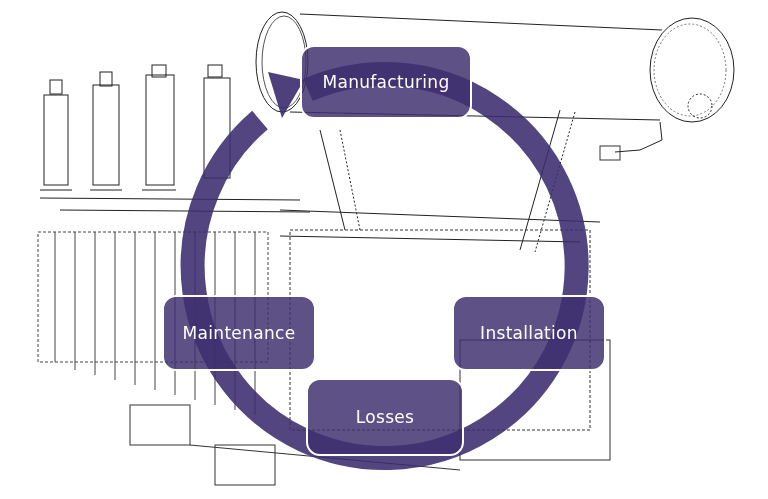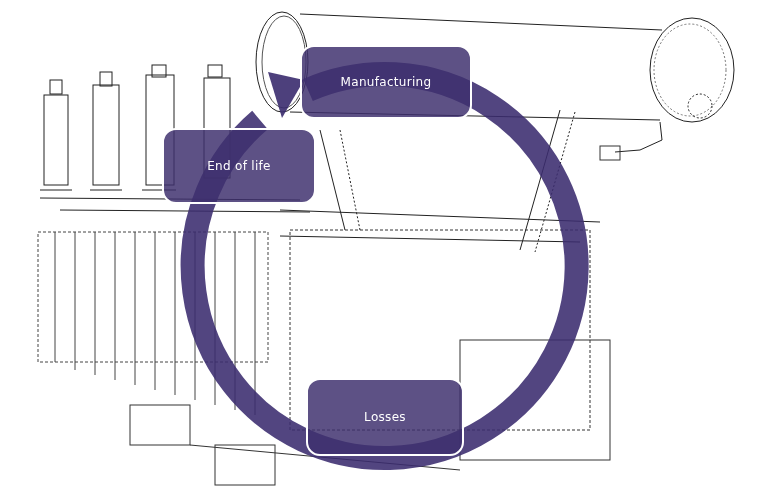--- a/index.html
+++ b/index.html
@@ -5,21 +5,21 @@
   html, body { margin:0; padding:0; background:#ffffff; }
   body { width:768px; height:499px; overflow:hidden; position:relative;
          font-family:"DejaVu Sans","Liberation Sans",sans-serif; }
   #stage { position:absolute; left:0; top:0; width:768px; height:499px; }
   svg { position:absolute; left:0; top:0; }
   .step-box {
     position:absolute; box-sizing:border-box;
     background:rgba(62,48,110,0.84);
     border:2px solid #ffffff; border-radius:14px;
     display:flex; align-items:center; justify-content:center;
-    color:#ffffff; font-size:12px; letter-spacing:0.3px;
+    color:#ffffff; font-size:17px; letter-spacing:0.3px;
     font-family:"DejaVu Sans","Liberation Sans",sans-serif;
   }
 </style>
 </head>
 <body>
 
 <div id="stage">
 
   <svg width="768" height="499" viewBox="0 0 768 499">
     <g fill="none" stroke="#222" stroke-width="1">
@@ -92,22 +92,25 @@
       <path id="ring-path" fill="none" stroke="#3a2b6e" stroke-opacity="0.88" stroke-width="24" d="M 308 90 A 192 192 0 1 1 260 120"></path>
       <polygon fill="#3a2b6e" fill-opacity="0.9" points="268,72 304,80 282,118"></polygon>
     </g>
   </svg>
 
   <div class="step-box" style="left:300px;top:45px;width:172px;height:74px;">
     <span>Manufacturing</span>
   </div>
 
 
+  <div class="step-box" style="left:452px;top:295px;width:154px;height:76px;">
+    <span>Installation</span>
+  </div>
 
   <div class="step-box" style="left:306px;top:378px;width:158px;height:78px;justify-content:center;">
     <span>Losses</span>
   </div>
 
+  <div class="step-box" style="left:162px;top:295px;width:154px;height:76px;">
+    <span>Maintenance</span>
+  </div>
 
-  <div class="step-box" style="left:162px;top:128px;width:154px;height:76px;">
-    <span>End of life</span>
-  </div>
 </div>
 
 </body></html>

